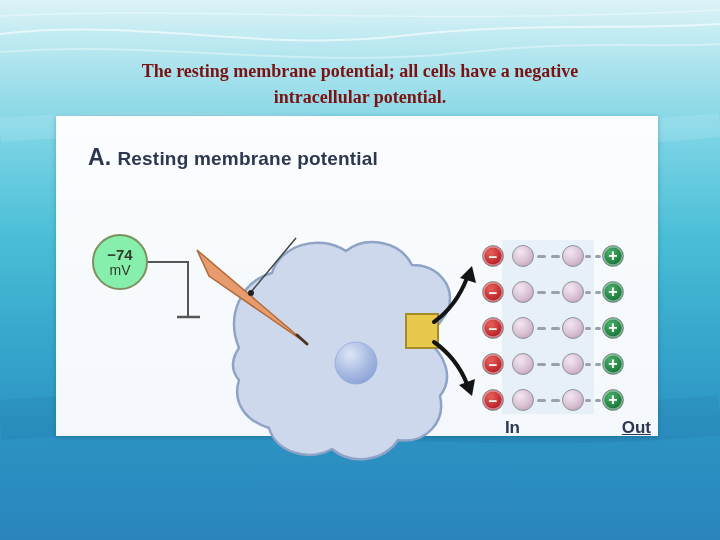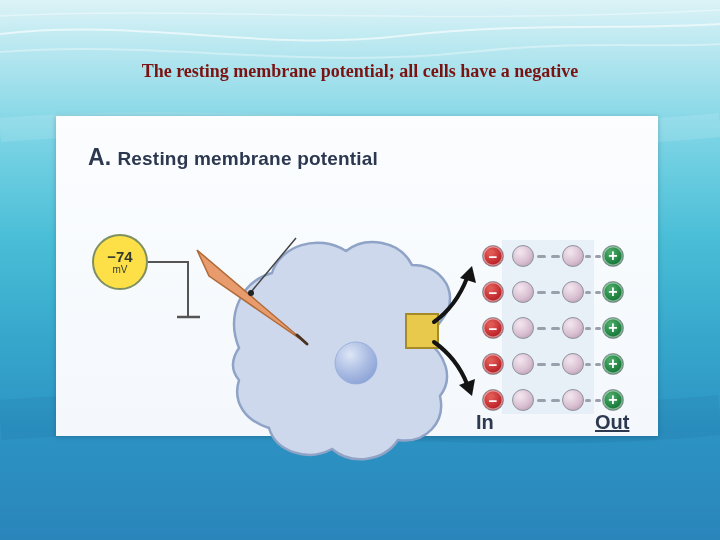--- a/index.html
+++ b/index.html
@@ -24,26 +24,26 @@
     background: linear-gradient(180deg,#fbfdff 0%, #f4f8fc 100%);
   }
   .figure-heading {
     position:absolute; left:32px; top:28px;
     color:#2c3850; font-weight:bold; font-size:19px; letter-spacing:.2px;
   }
   .figure-heading .a-prefix { font-size:23px; margin-right:6px; }
   .diagram-svg { position:absolute; left:0; top:0; width:602px; height:390px; }
   .voltmeter {
     position:absolute; left:36px; top:118px; width:56px; height:56px;
-    border-radius:50%; background:#fde047; border:2px solid #7f9060;
+    border-radius:50%; background:#86efac; border:2px solid #7f9060;
     display:flex; flex-direction:column; align-items:center; justify-content:center;
     color:#333a2c; z-index:3;
   }
   .voltmeter .reading { font-size:15px; font-weight:bold; line-height:1.05; }
-  .voltmeter .unit { font-size:10px; line-height:1.05; }
+  .voltmeter .unit { font-size:14px; line-height:1.05; }
   .microelectrode-label {
     position:absolute; left:175px; top:102px; width:150px; text-align:center;
     font-size:15px; font-weight:bold; color:#1c1c1c; z-index:3;
   }
   .ion-grid { position:absolute; left:0; top:0; z-index:3; }
   .ion-row { position:absolute; left:426px; height:22px; display:flex; align-items:center; }
   .ion {
     width:22px; height:22px; border-radius:50%; flex:0 0 22px;
     display:flex; align-items:center; justify-content:center;
     font-weight:bold; color:#fff;
@@ -63,41 +63,42 @@
     border:1px solid #8d939c; box-shadow:inset 0 0 0 1.5px rgba(255,255,255,.45);
     font-size:16px; line-height:1;
   }
   .dash-group { display:flex; align-items:center; justify-content:center; gap:5px; }
   .dash-group.wide { width:28px; }
   .dash-group.narrow { width:18px; gap:4px; }
   .dash { height:3px; background:#98a0ac; border-radius:1.5px; }
   .dash-group.wide .dash { width:9px; }
   .dash-group.narrow .dash { width:6px; }
   .compartment-label {
-    position:absolute; top:295px; text-align:left;
-    font-size:20px; font-weight:bold; color:#2d3950; z-index:3;
+    position:absolute; top:302px; text-align:right;
+    font-size:17px; font-weight:bold; color:#2d3950; z-index:3;
   }
   .in-label { left:420px; width:44px; }
   .out-label { left:539px; width:56px;text-decoration:underline; }
 </style>
 </head>
 <body>
 
 <div class="slide">
 
   <svg class="bg-waves" viewBox="0 0 720 540">
     <path d="M 0,16 C 200,6 420,26 720,10" fill="none" stroke="rgba(255,255,255,.40)" stroke-width="1.5"></path>
     <path d="M 0,34 C 140,18 260,52 400,36 C 520,22 630,30 720,24" fill="none" stroke="rgba(255,255,255,.60)" stroke-width="2"></path>
     <path d="M 0,52 C 160,40 300,70 470,52 C 580,40 660,48 720,44" fill="none" stroke="rgba(255,255,255,.35)" stroke-width="2"></path>
     <path d="M 0,130 C 240,110 480,150 720,125" fill="none" stroke="rgba(255,255,255,.12)" stroke-width="24"></path>
     <path d="M 0,420 C 240,400 480,440 720,415" fill="none" stroke="rgba(0,40,80,.06)" stroke-width="40"></path>
   </svg>
 
   <div class="slide-title">
     <span>The resting membrane potential; all cells have a negative</span><br>
+    <span>intracellular potential.</span>
   </div>
 
   <div class="figure-panel">
     <div class="figure-inner"></div>
 
     <svg class="diagram-svg" viewBox="0 0 602 390">
       <defs>
         <radialGradient id="nucGrad" cx="36%" cy="30%" r="75%">
           <stop offset="0%" stop-color="#dde6f6"></stop>
           <stop offset="60%" stop-color="#a9bbe2"></stop>

